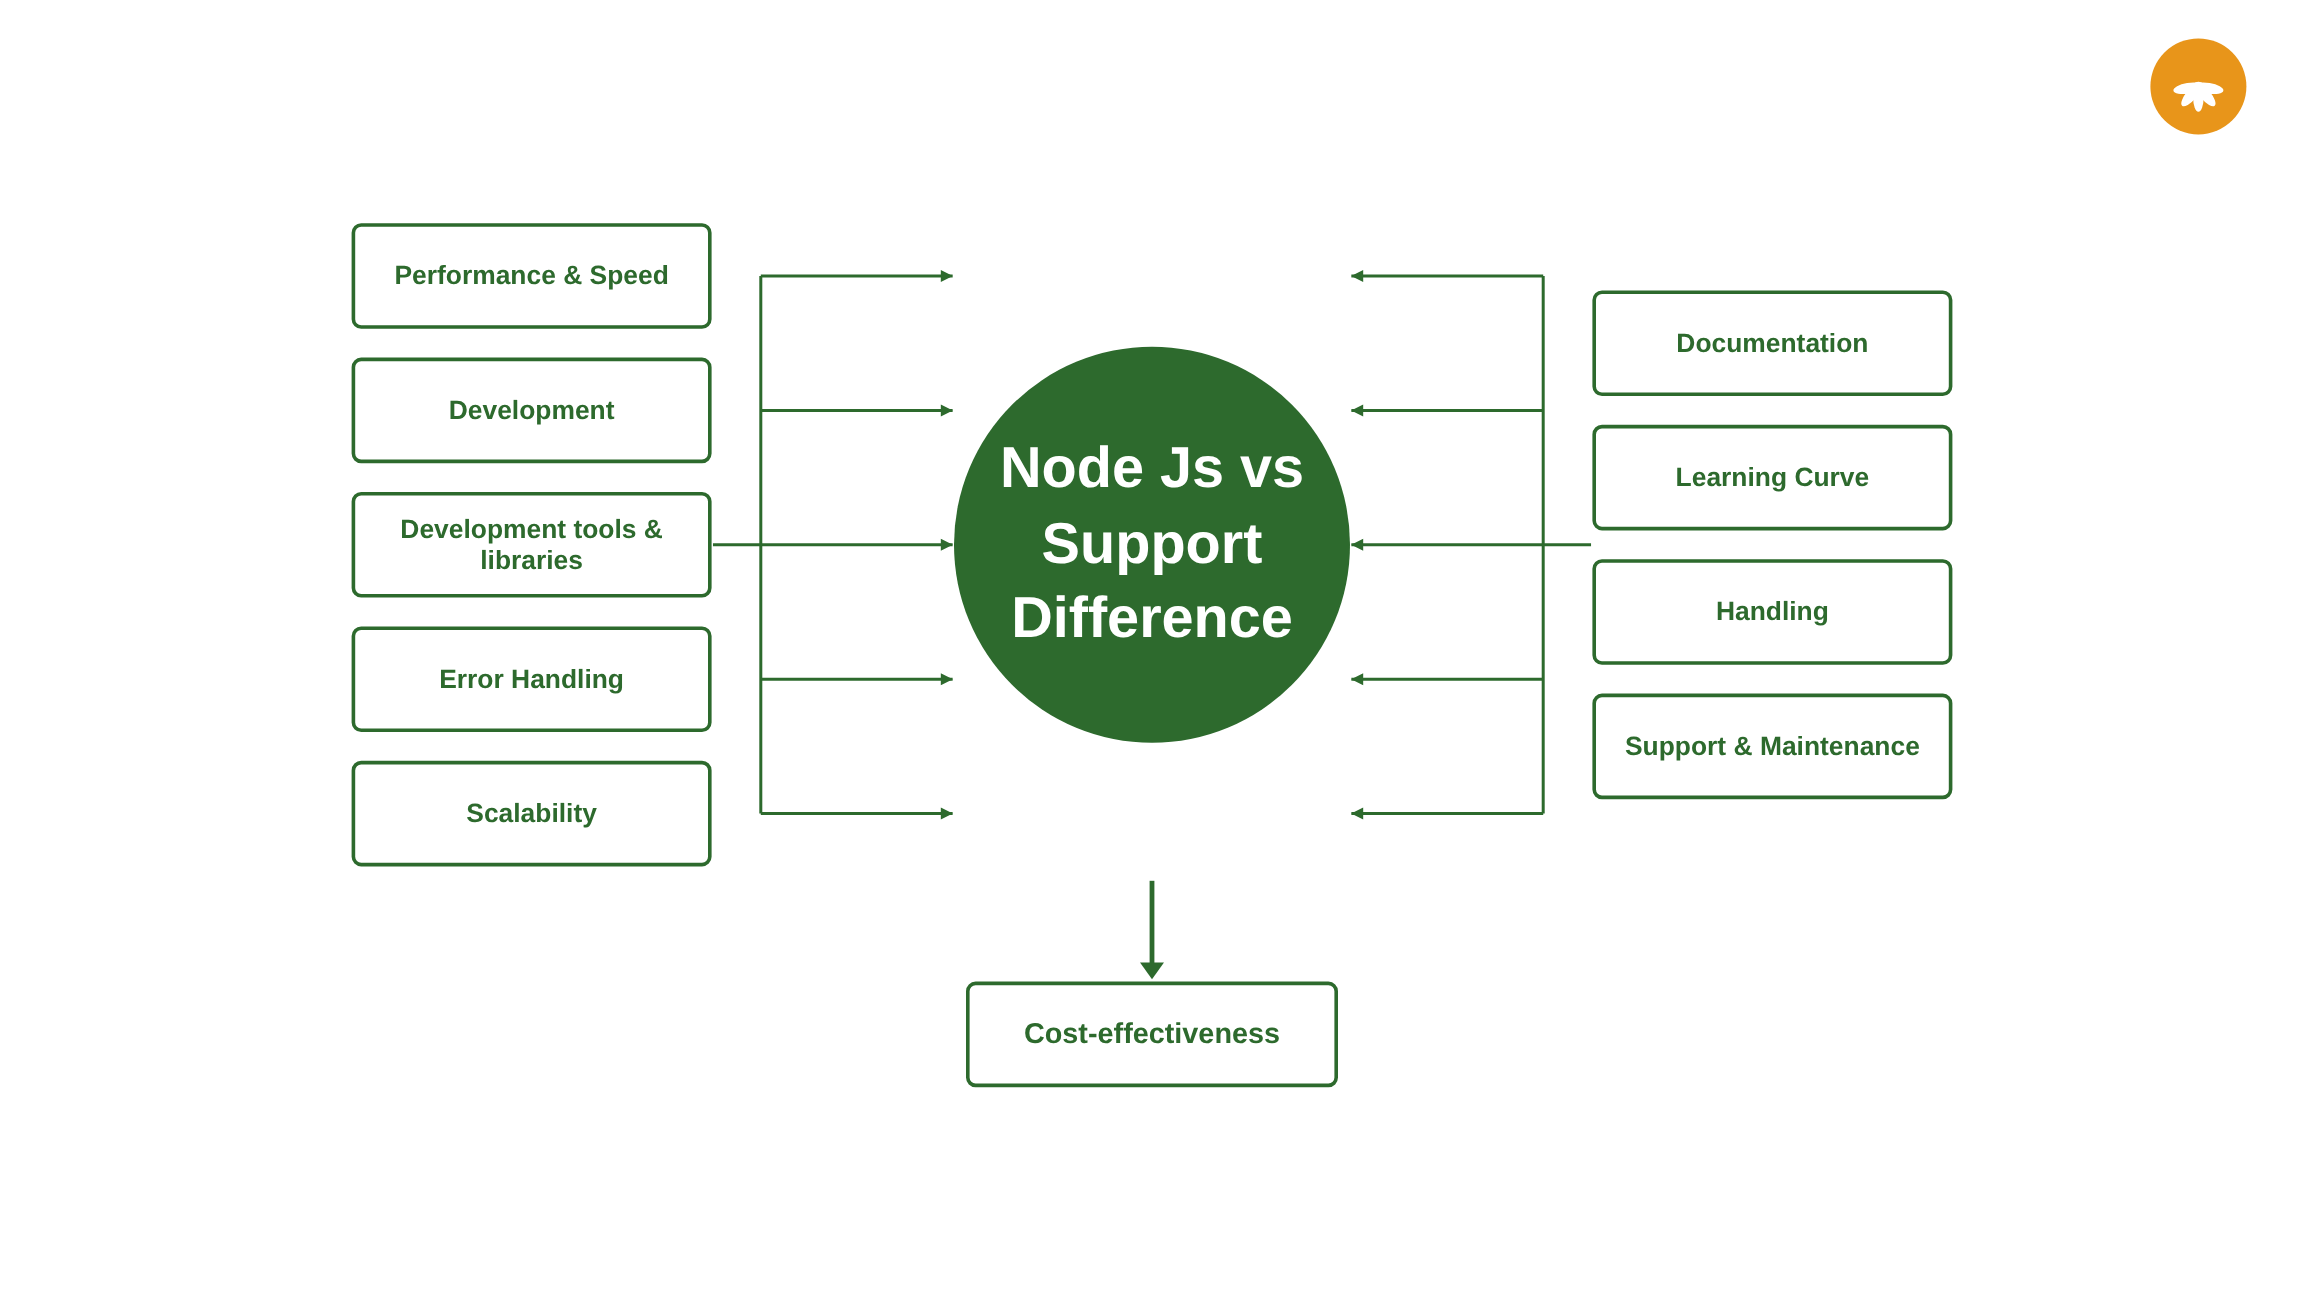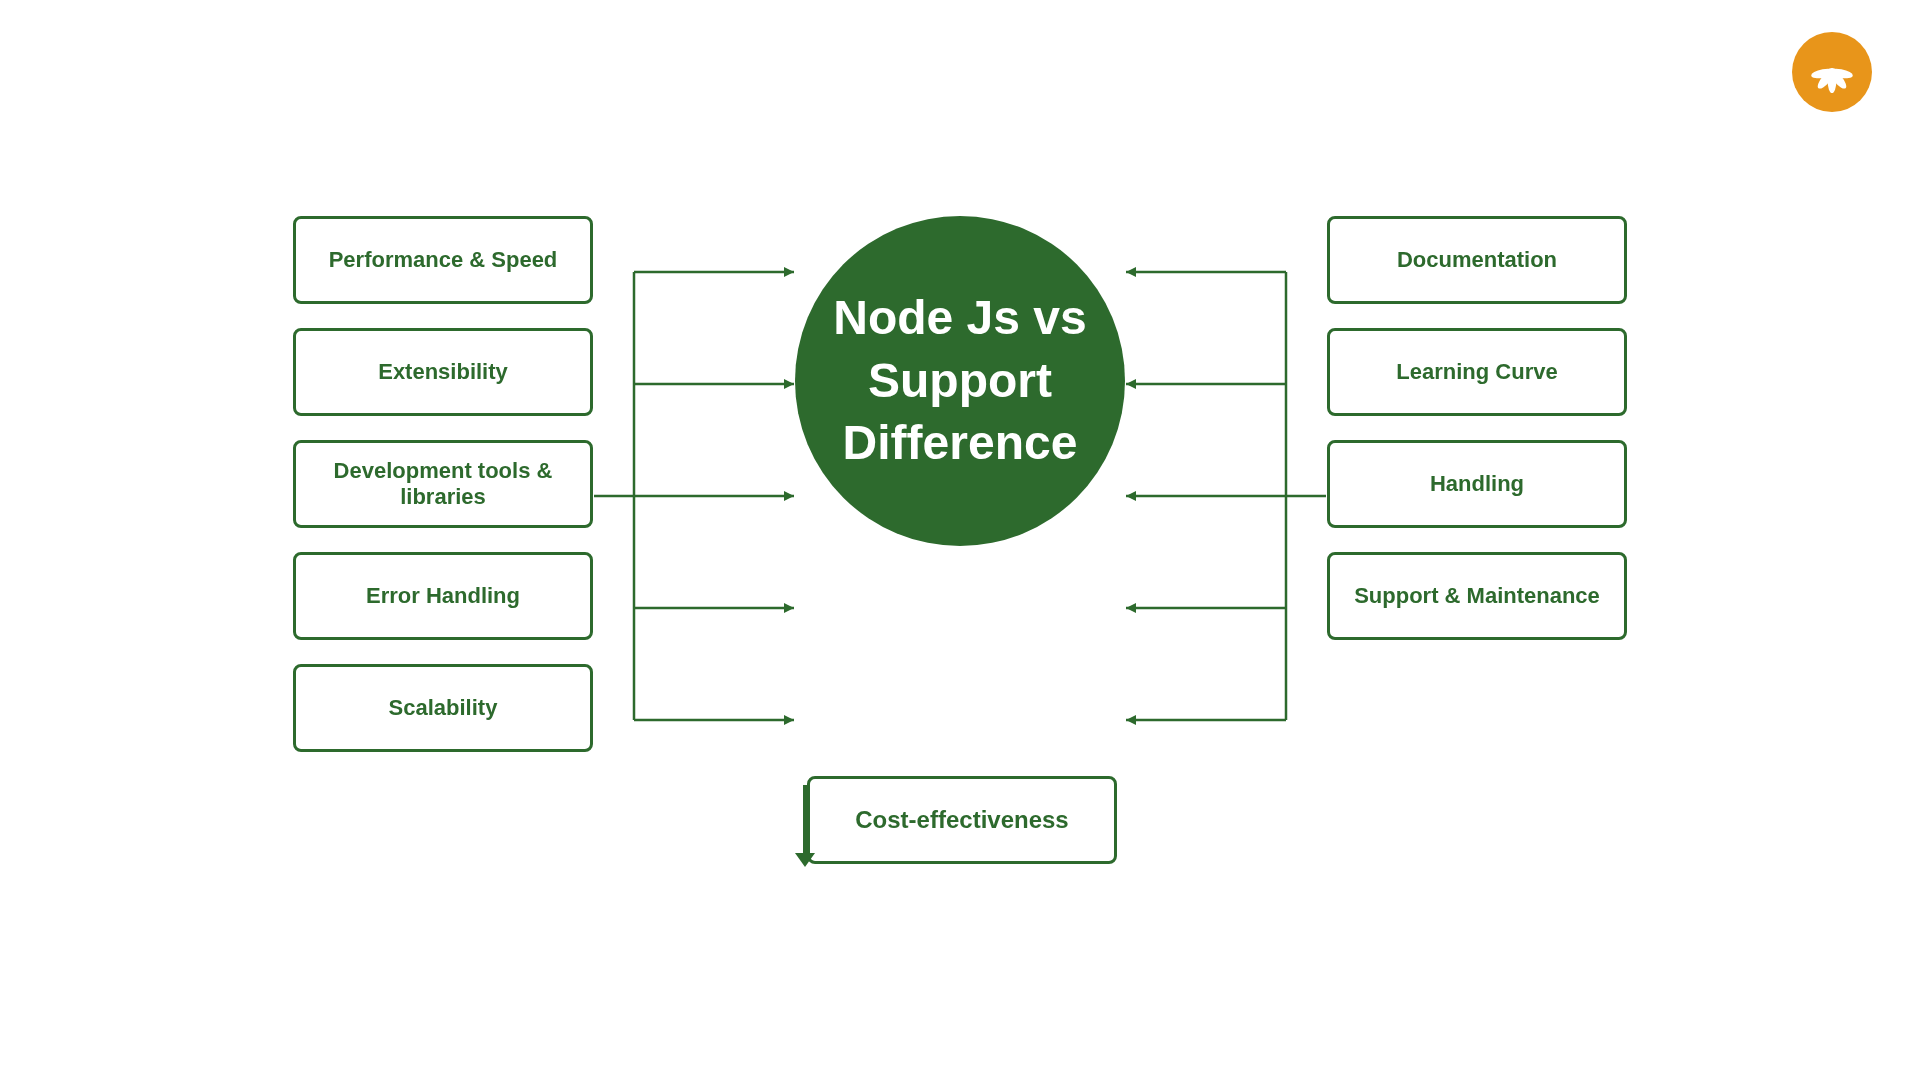--- a/index.html
+++ b/index.html
@@ -107,31 +107,33 @@
       background: white;
       font-size: 24px;
       font-weight: 800;
       color: #2D6A2D;
       text-align: center;
     }
 
     
     .main-row {
       display: flex;
+      align-items: center;
       gap: 1px;
     }
 
     .full-layout {
       display: flex;
       flex-direction: column;
       align-items: center;
     }
 
     .bottom-section {
       display: flex;
+      flex-direction: column;
       align-items: center;
       margin-top: 0;
     }
 
     
     .vertical-arrow {
       width: 4px;
       height: 70px;
       background: #2D6A2D;
       position: relative;
@@ -165,21 +167,21 @@
       <circle cx="50" cy="55" r="14" fill="white"></circle>
     </svg>
   </div>
 
   <div class="diagram">
     <div class="full-layout">
       <div class="main-row">
 
         <div class="left-col" id="left-col">
         <div class="box">Performance &amp; Speed</div>
-            <div class="box">Extensibility</div>
+            <div class="box">Development</div>
             <div class="box">Development tools &amp; libraries</div>
             <div class="box">Error Handling</div>
             <div class="box">Scalability</div>
           </div>
 
         <div style="width:200px;position:relative;height:560px;">
           <svg id="svg-left" width="200" height="560" style="position:absolute;top:0;left:0;">
               <line x1="0" y1="280" x2="40" y2="280" stroke="#2D6A2D" stroke-width="2.5"></line>
               <line x1="40" y1="56" x2="40" y2="504" stroke="#2D6A2D" stroke-width="2.5"></line>
               <line x1="40" y1="56" x2="200" y2="56" stroke="#2D6A2D" stroke-width="2.5"></line>

